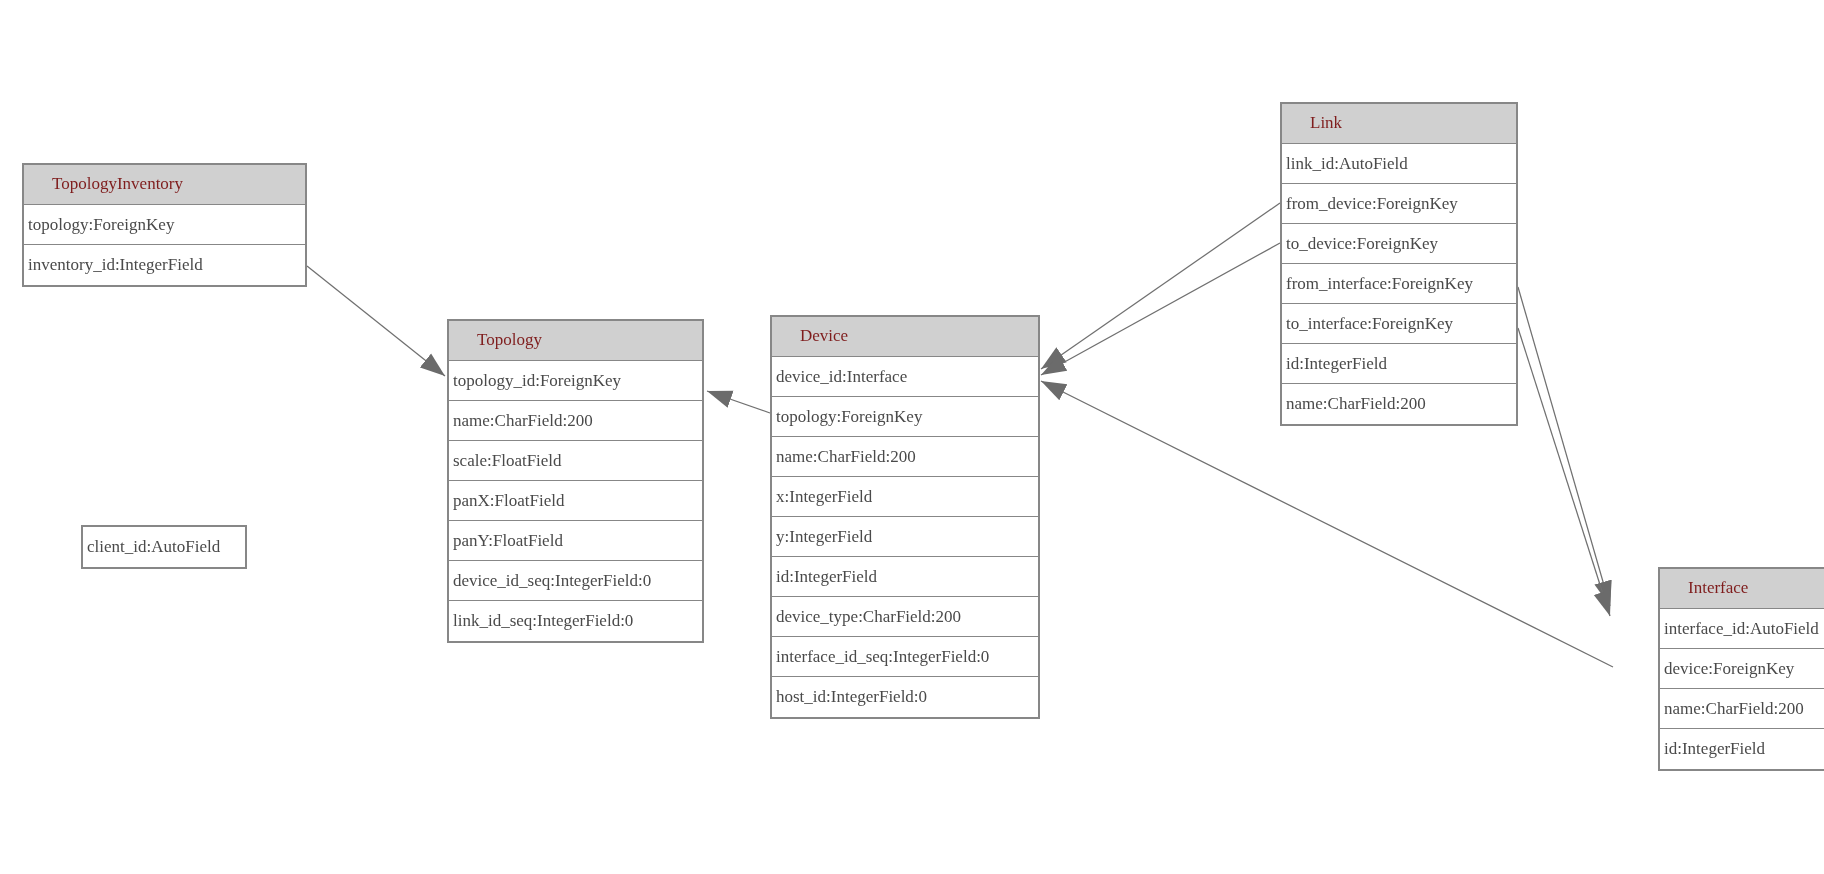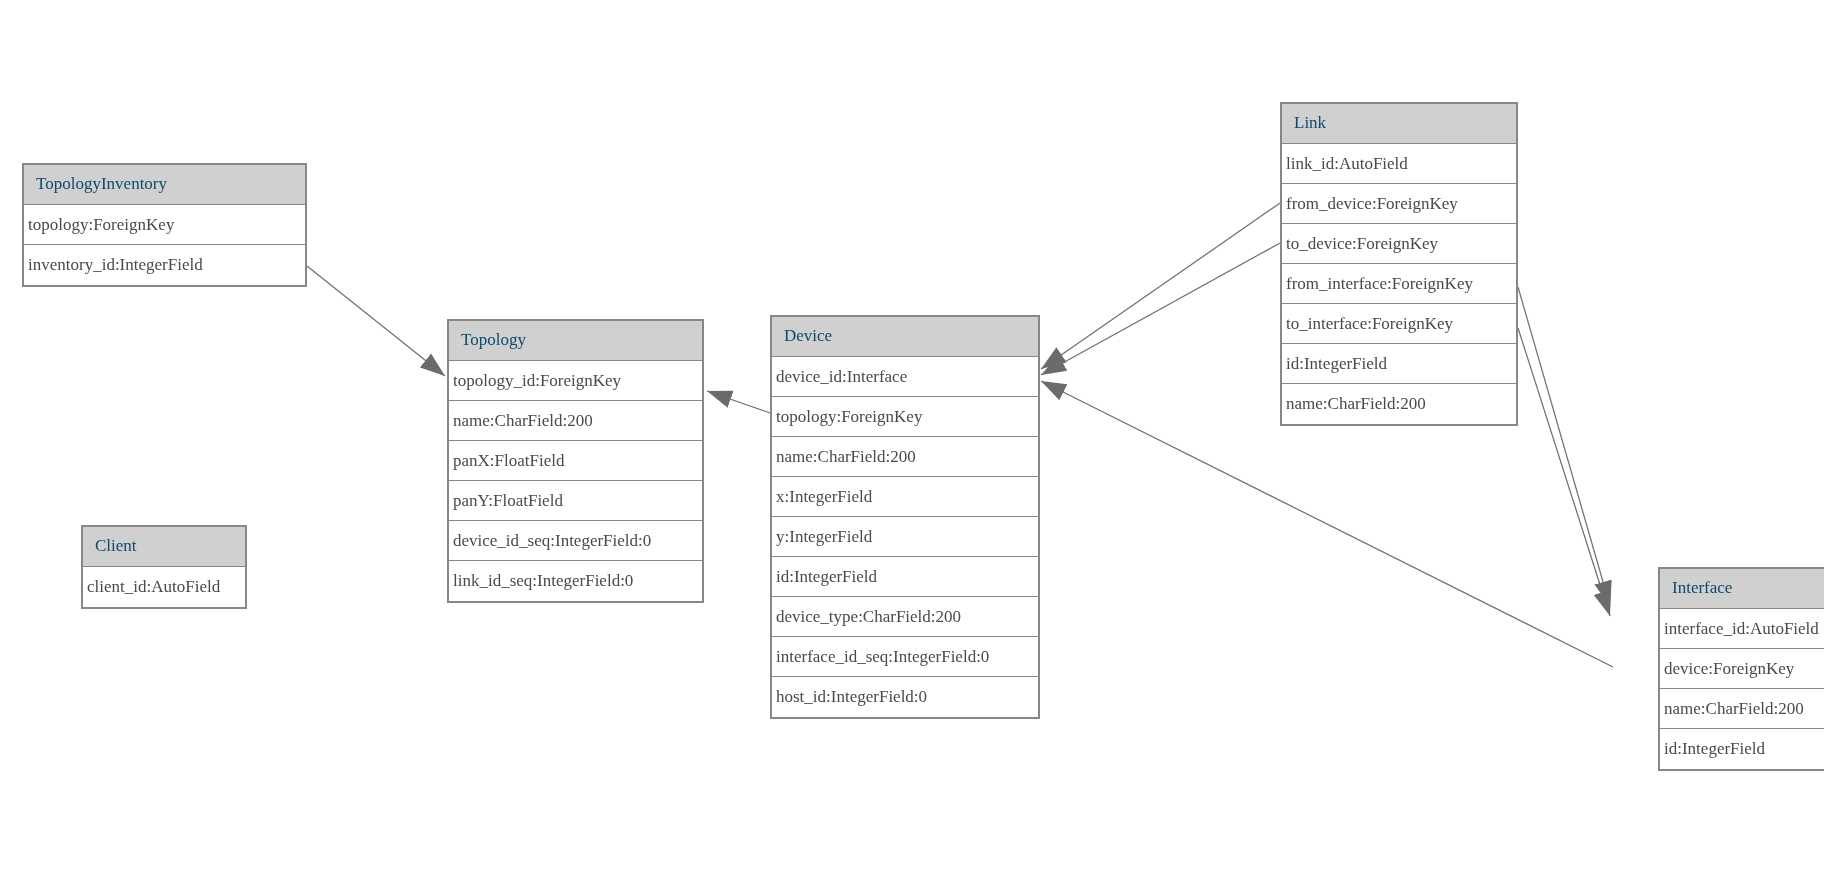--- a/index.html
+++ b/index.html
@@ -26,25 +26,25 @@
   .entity {
     position: absolute;
     box-sizing: border-box;
     border: 2px solid #878787;
     background: #ffffff;
   }
   .entity-header {
     box-sizing: border-box;
     height: 40px;
     line-height: 38px;
-    padding: 0 12px;
+    padding: 0 28px;
     background: #d0d0d0;
     border-bottom: 1px solid #878787;
     font-size: 17px;
-    color: #0c4a6e;
+    color: #7f1d1d;
     white-space: nowrap;
     overflow: hidden;
   }
   .entity-row {
     box-sizing: border-box;
     height: 40px;
     line-height: 39px;
     padding: 0 4px;
     background: #ffffff;
     border-bottom: 1px solid #878787;
@@ -80,27 +80,27 @@
   <div id="entity-layer">
       <div class="entity" style="left: 22px; top: 163px; width: 285px;">
         <div class="entity-header">TopologyInventory</div>
         <div class="entity-row">topology:ForeignKey</div>
         <div class="entity-row">inventory_id:IntegerField</div>
       </div>
       <div class="entity" style="left: 447px; top: 319px; width: 257px;">
         <div class="entity-header">Topology</div>
         <div class="entity-row">topology_id:ForeignKey</div>
         <div class="entity-row">name:CharField:200</div>
+        <div class="entity-row">scale:FloatField</div>
         <div class="entity-row">panX:FloatField</div>
         <div class="entity-row">panY:FloatField</div>
         <div class="entity-row">device_id_seq:IntegerField:0</div>
         <div class="entity-row">link_id_seq:IntegerField:0</div>
       </div>
       <div class="entity" style="left: 81px; top: 525px; width: 166px;">
-        <div class="entity-header">Client</div>
         <div class="entity-row">client_id:AutoField</div>
       </div>
       <div class="entity" style="left: 770px; top: 315px; width: 270px;">
         <div class="entity-header">Device</div>
         <div class="entity-row">device_id:Interface</div>
         <div class="entity-row">topology:ForeignKey</div>
         <div class="entity-row">name:CharField:200</div>
         <div class="entity-row">x:IntegerField</div>
         <div class="entity-row">y:IntegerField</div>
         <div class="entity-row">id:IntegerField</div>

